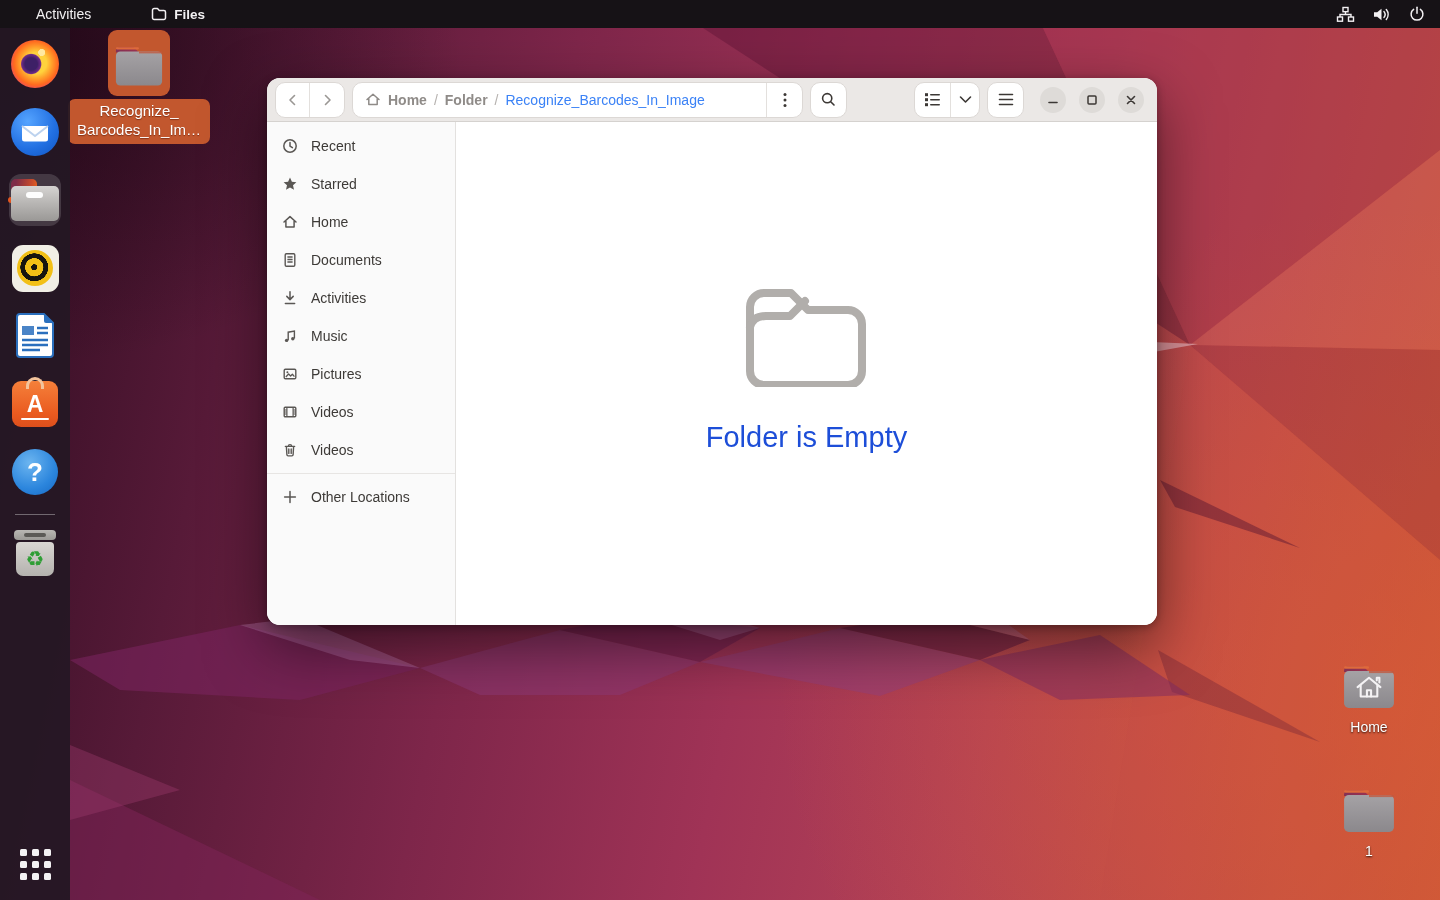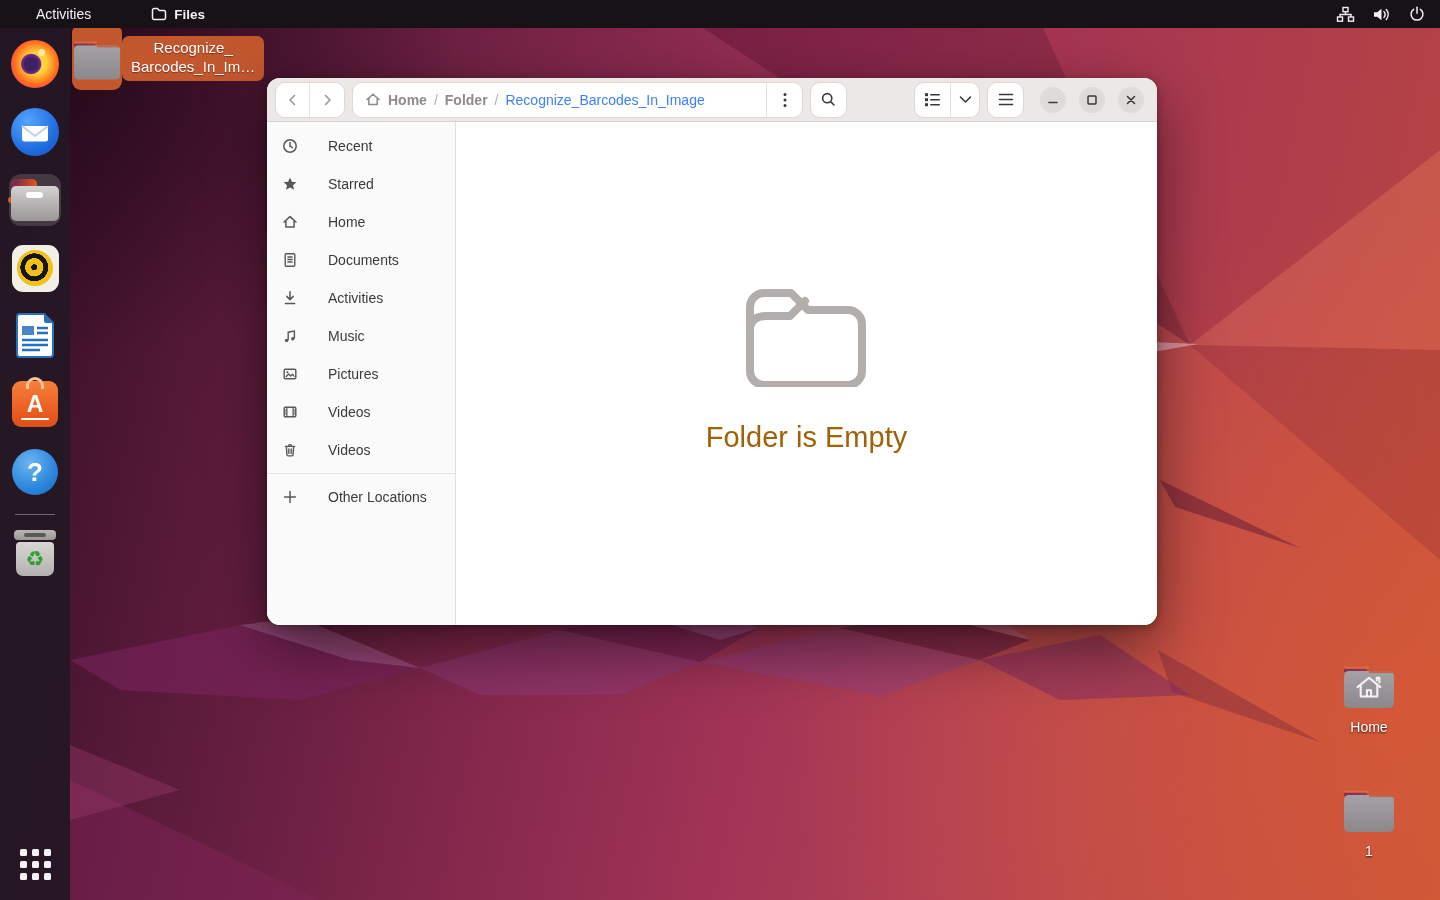--- a/index.html
+++ b/index.html
@@ -74,22 +74,22 @@
   .ico-trash .bin { position:absolute; top:12px; left:2px; right:2px; bottom:0; border-radius:4px 4px 7px 7px;
     background:linear-gradient(#d8d6d2,#b4b2ae); display:flex; align-items:center; justify-content:center;
     color:#2f9e35; font-size:21px; }
   .ico-apps { display:grid; grid-template-columns:repeat(3,7px); grid-template-rows:repeat(3,7px); gap:5px; }
   .ico-apps i { background:#f4f2f4; border-radius:1.5px; }
 
   
   .desk-icon { position:absolute; display:flex; flex-direction:column; align-items:center; z-index:20; }
   .desk-label { margin-top:10px; color:#fff; font-size:14px; text-align:center;
     text-shadow:0 1px 2px rgba(0,0,0,.85); line-height:18px; }
-  .sel-wrap { position:absolute; left:72px; top:24px; width:134px; z-index:20;
-    display:flex; align-items:center; }
+  .sel-wrap { position:absolute; left:72px; top:30px; width:134px; z-index:20;
+    display:flex; flex-direction:column; align-items:center; }
   .sel-iconback { width:62px; height:66px; border-radius:9px; background:#c2572e;
     display:flex; align-items:center; justify-content:center; }
   .sel-label { margin-top:3px; background:#c2572e; border-radius:7px; padding:3px 9px 5px;
     color:#fff; font-size:15px; line-height:18.5px; text-align:center; text-shadow:0 1px 1px rgba(60,10,0,.5); }
 
   
   .window { position:absolute; left:267px; top:78px; width:890px; height:547px; z-index:25;
     border-radius:13px; box-shadow:0 22px 60px rgba(0,0,0,.5), 0 2px 8px rgba(0,0,0,.3);
     display:flex; flex-direction:column; overflow:hidden; background:#fff; }
   .headerbar { height:44px; flex:none; background:#ebe8e6; border-bottom:1px solid #d5d2cf;
@@ -112,27 +112,27 @@
   .viewgroup { display:flex; width:66px; flex:none; background:#fff; border:1px solid #dcd8d5; border-radius:10px; height:36px; overflow:hidden; }
   .viewgroup button { height:100%; display:flex; align-items:center; justify-content:center; }
   .viewgroup button:first-child { width:37px; border-right:1px solid #e3e0dd; }
   .viewgroup button:last-child { width:28px; }
   .menu-btn { width:37px; flex:none; }
   .winctl { display:flex; align-items:center; gap:13px; margin-left:9px; }
   .ctl { width:26px; height:26px; border-radius:50%; background:#dedbd8; display:flex; align-items:center; justify-content:center; }
 
   .winbody { flex:1; display:flex; min-height:0; }
   .sidebar { width:189px; flex:none; background:#fafafa; border-right:1px solid #e3e1df; padding-top:5px; }
-  .sb-row { height:38px; display:flex; align-items:center; gap:30px; padding-left:15px;
+  .sb-row { height:38px; display:flex; align-items:center; gap:13px; padding-left:15px;
     font-size:14px; color:#3d3a37; width:100%; text-align:left; }
   .sb-row svg { flex:none; }
   .sb-sep { height:1px; background:#e7e5e3; margin:4px 0; }
   .content { flex:1; background:#fff; display:flex; align-items:center; justify-content:center; }
   .empty { display:flex; flex-direction:column; align-items:center; transform:translateY(-6px); }
-  .empty-title { margin-top:34px; font-size:29px; color:#a16207; }
+  .empty-title { margin-top:34px; font-size:29px; color:#1d4ed8; }
 
   
   .right-home { right:36px; top:660px; width:70px; }
   .right-one  { right:36px; top:784px; width:70px; }
 </style>
 </head>
 <body>
 
 <div class="screen">
 

